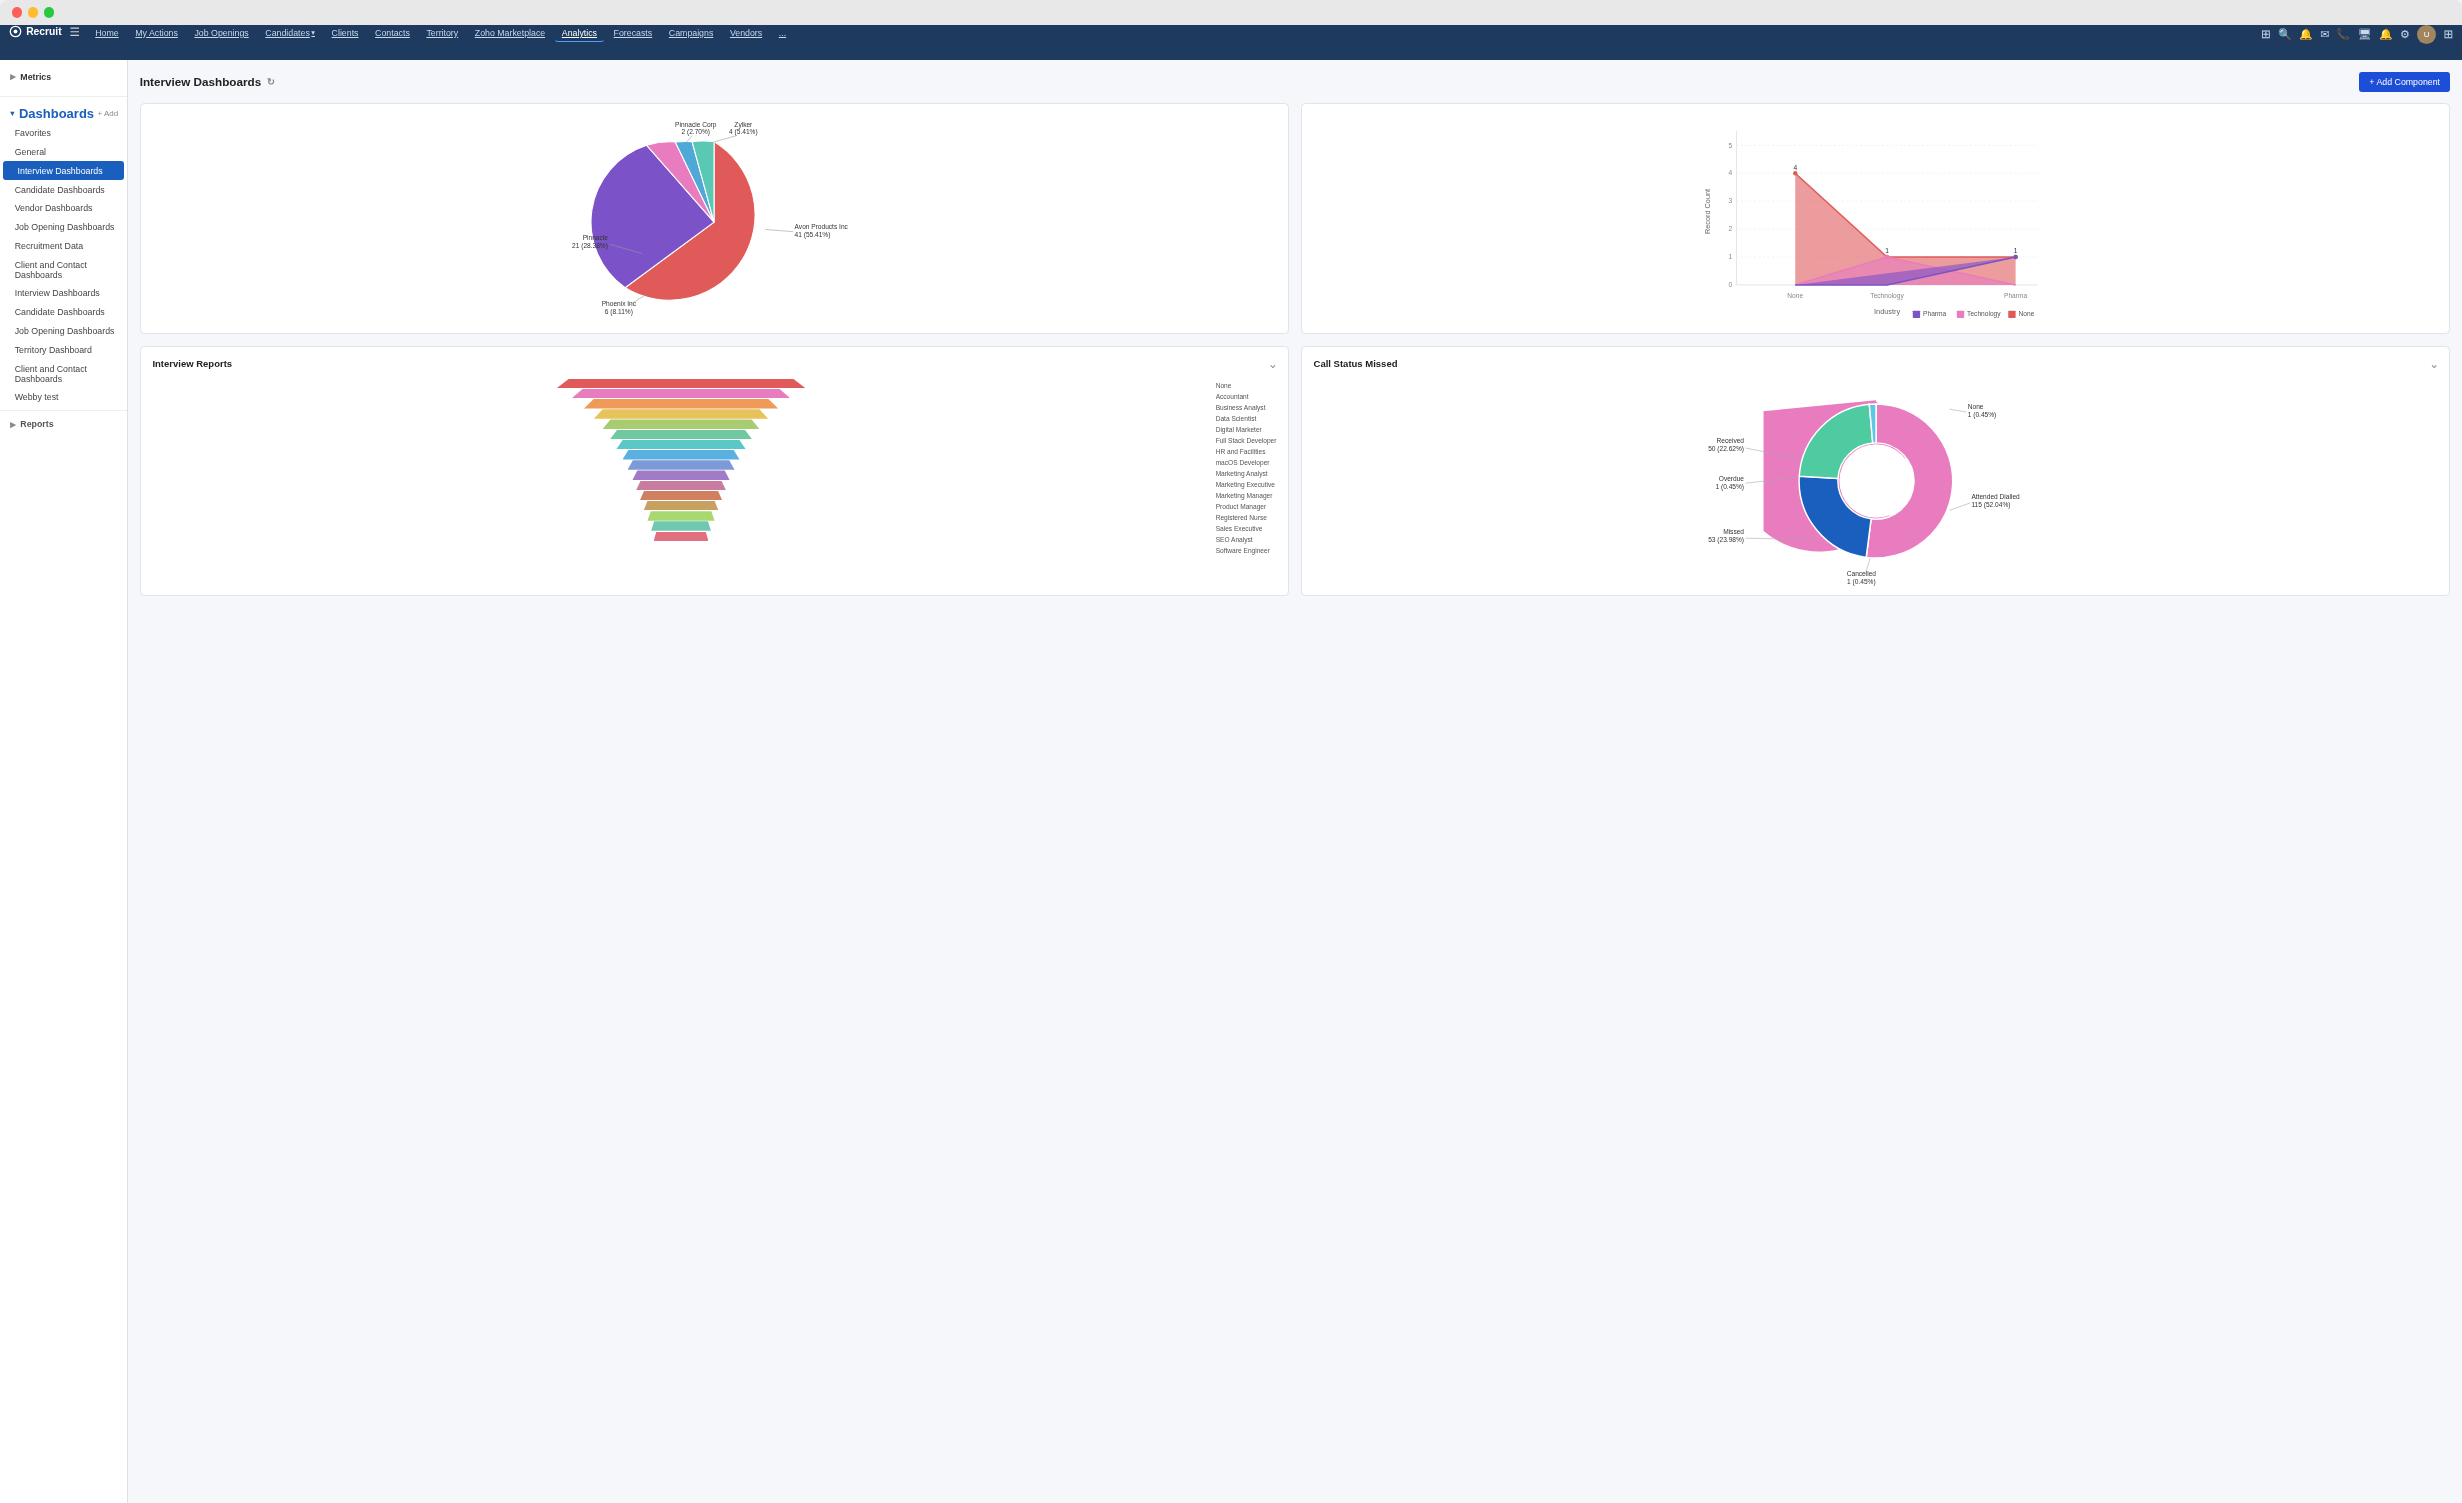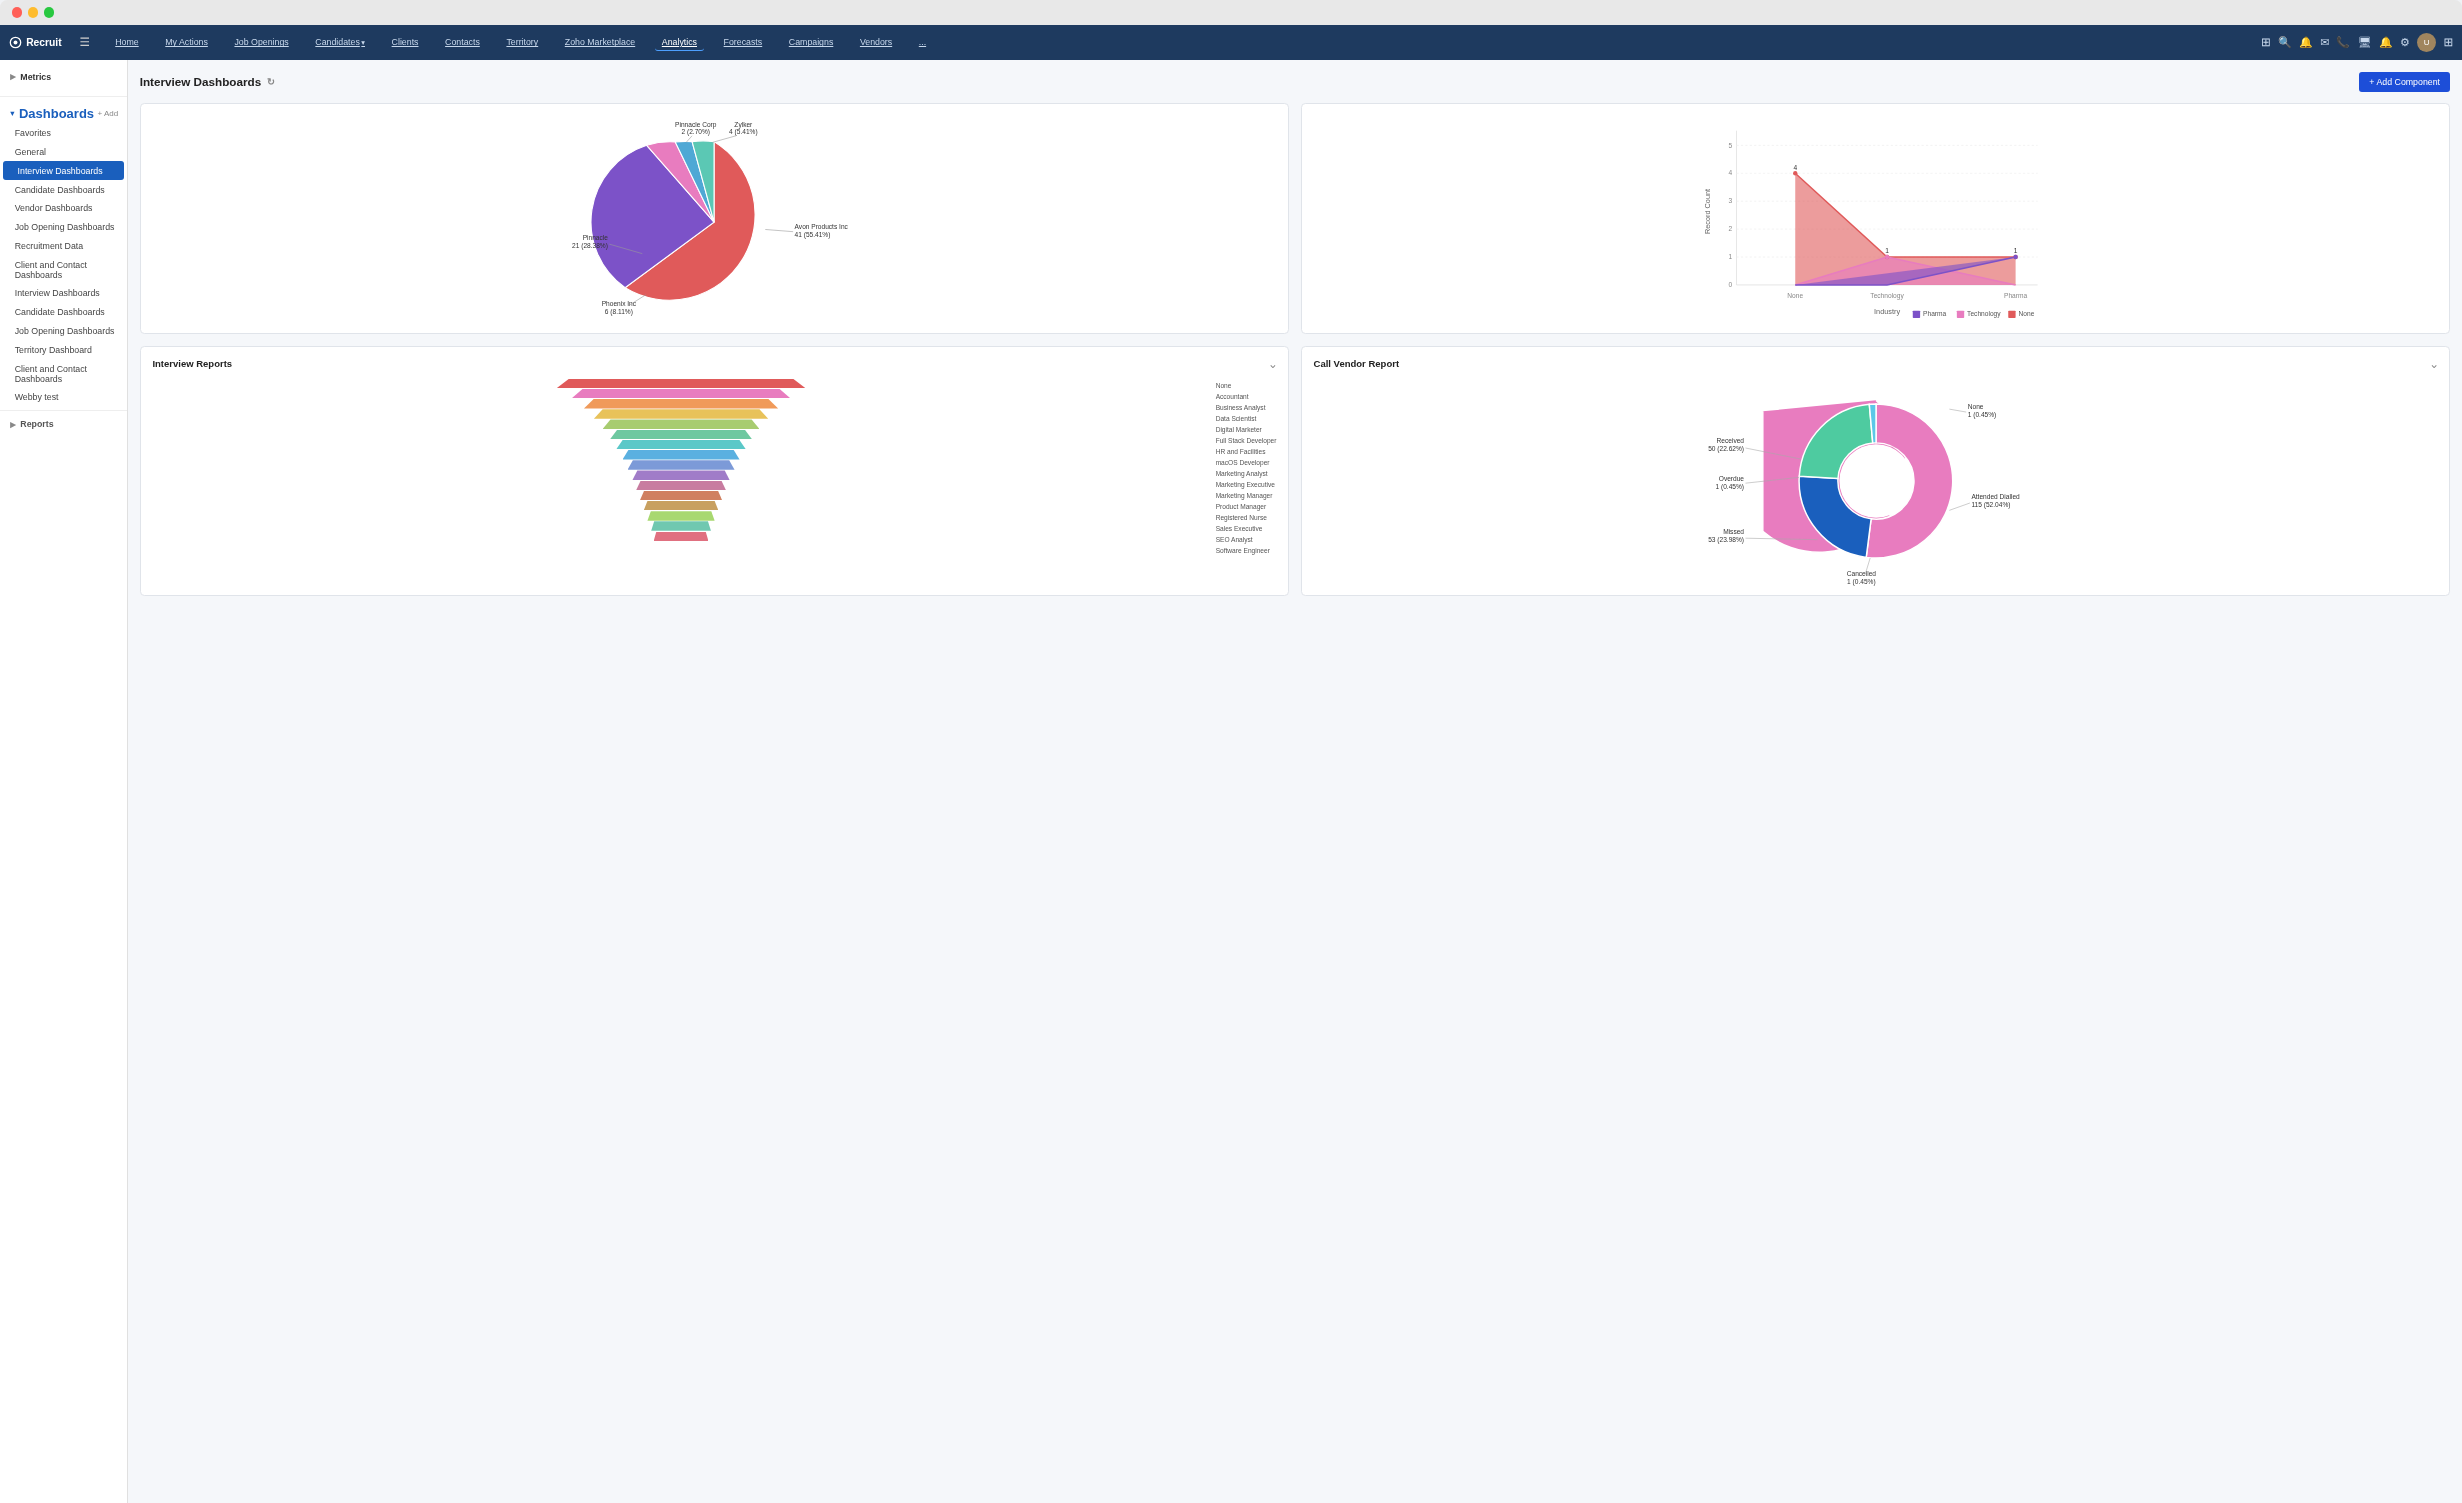--- a/index.html
+++ b/index.html
@@ -6,21 +6,21 @@
     body { font-family: -apple-system, BlinkMacSystemFont, 'Segoe UI', sans-serif; background: #f0f2f5; font-size: 9.5px; overflow: hidden; }
 
     
     .window-chrome { background: #e8e8e8; padding: 7.3px 11.7px; display: flex; align-items: center; gap: 5.9px; border-radius: 7.3px 7.3px 0 0; }
     .window-btn { width: 10.3px; height: 10.3px; border-radius: 50%; display: inline-block; }
     .btn-red { background: #ff5f57; }
     .btn-yellow { background: #febc2e; }
     .btn-green { background: #28c840; }
 
     
-    .topnav { background: #1e3a5f; display: flex; align-items: center; padding: 0 8.8px; height: 35px; gap: 12px; }
+    .topnav { background: #1e3a5f; display: flex; align-items: flex-start; padding: 0 8.8px; height: 35px; gap: 2px; }
     .topnav-logo { display: flex; align-items: center; gap: 4.4px; color: #fff; font-size: 10.3px; font-weight: 600; margin-right: 5.9px; }
     .topnav-logo svg { width: 13px; height: 13px; }
     .nav-hamburger { color: #ccc; margin-right: 5.9px; cursor: pointer; font-size: 11.7px; }
     .nav-item { color: #c8d8ec; padding: 2.9px 7.3px; font-size: 8.8px; cursor: pointer; border-radius: 2.9px; white-space: nowrap; text-decoration: underline; }
     .nav-item.active { color: #fff; border-bottom: 1.5px solid #4d9fff; }
     .nav-spacer { flex: 1; }
     .nav-icons { display: flex; align-items: center; gap: 7.3px; color: #c8d8ec; }
     .nav-icons span { font-size: 11px; cursor: pointer; }
     .nav-avatar { width: 19px; height: 19px; border-radius: 50%; background: #a0855e; display: flex; align-items: center; justify-content: center; color: #fff; font-size: 8px; }
     .nav-candidates { display: flex; align-items: center; gap: 1.5px; }
@@ -356,21 +356,21 @@
             <div style="height:11px;display:flex;align-items:center;">Product Manager</div>
             <div style="height:11px;display:flex;align-items:center;">Registered Nurse</div>
             <div style="height:11px;display:flex;align-items:center;">Sales Executive</div>
             <div style="height:11px;display:flex;align-items:center;">SEO Analyst</div>
             <div style="height:11px;display:flex;align-items:center;">Software Engineer</div>
           </div>
         </div>
       </div>
 
       <div class="card">
-        <div class="card-title">Call Vendor Report</div>
+        <div class="card-title">Call Status Missed</div>
         <span class="card-menu">⌄</span>
         <div class="donut-container">
           <svg viewBox="0 0 480 300" width="100%" height="220" style="font-size:13px">
 
             <path d="M240,40 A110,110 0 1,1 85.6,218.5 L85.6+55*(218.5-150)/110,150+55*(218.5-150)/110 A55,55 0 1,0 240,95 Z" fill="#e87cbf" stroke="#fff" stroke-width="2"></path>
 
             <path d="M240,45
                      A105,105 0 1,1 226.6,254.2
                      L233.3,201.6
                      A52,52 0 1,0 240,98

